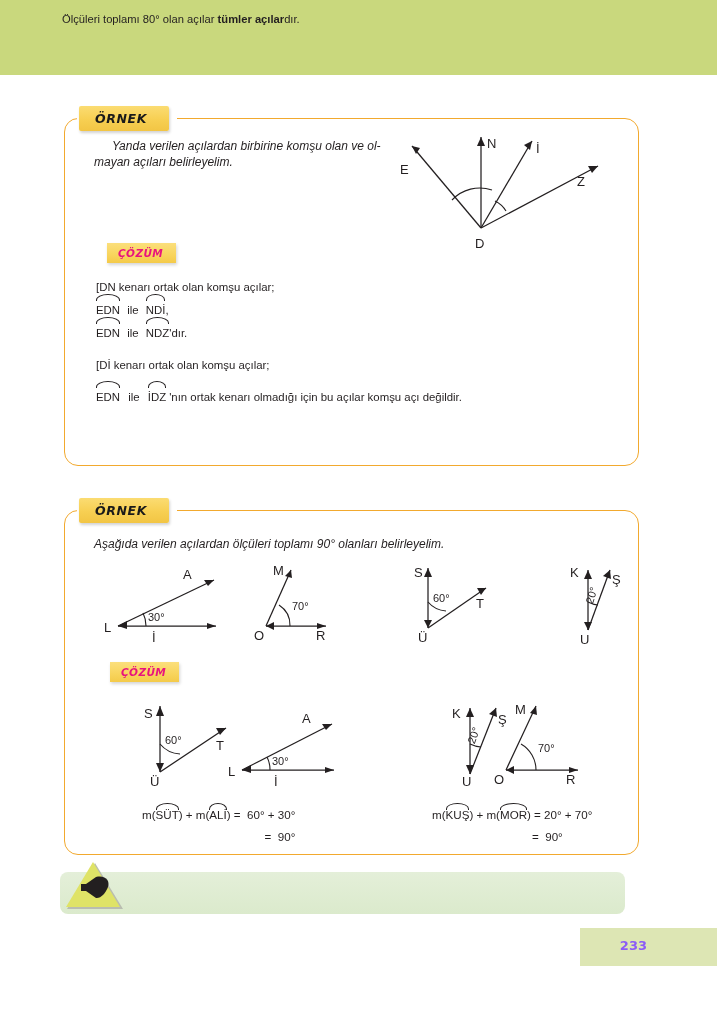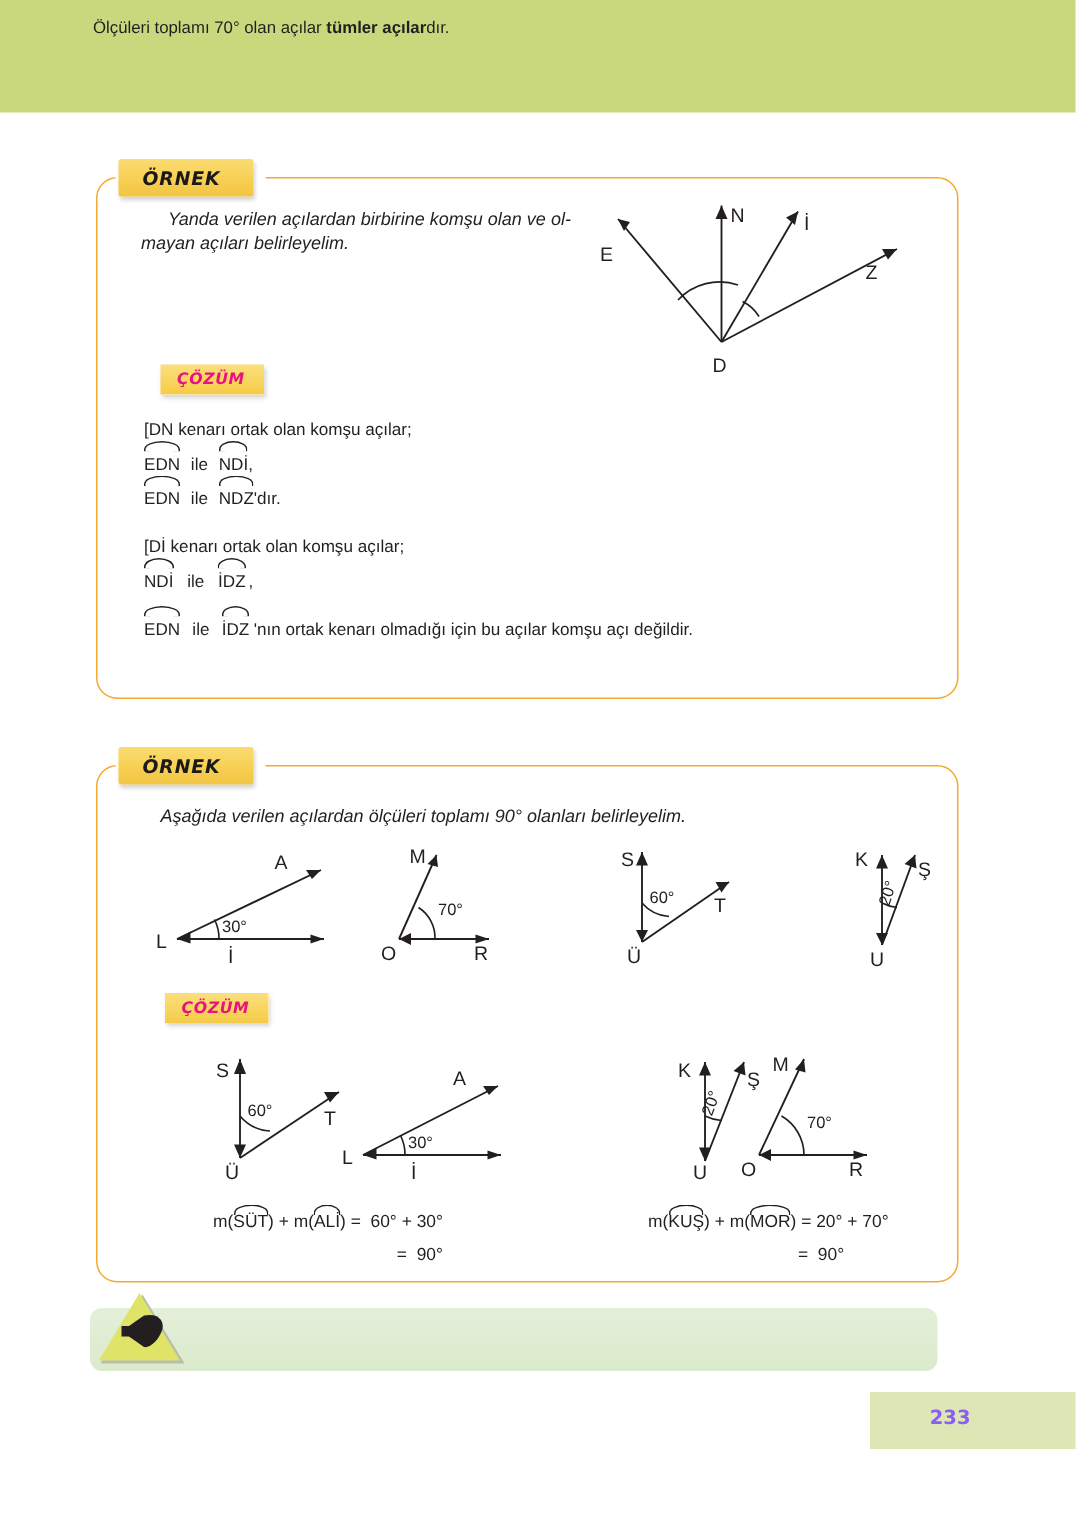--- a/index.html
+++ b/index.html
@@ -164,40 +164,35 @@
     </div>
 
     <div class="sol-line">
       <span class="ang"><span class="arc"></span><span class="lbl">EDN</span></span>
       <span style="padding:0 4px;">ile</span>
       <span class="ang"><span class="arc"></span><span class="lbl">NDZ</span></span><span>'dır.</span>
     </div>
 
     <div class="sol-line" style="margin-top:9px;">[Dİ kenarı ortak olan komşu açılar;</div>
 
-    <div class="sol-line">
-      <span class="ang"><span class="arc"></span><span class="lbl">NDİ</span></span>
-      <span style="padding:0 6px;">ile</span>
-      <span class="ang"><span class="arc"></span><span class="lbl">İDZ</span></span><span style="padding-left:2px;">,</span>
-    </div>
 
 
     <div class="sol-line" style="margin-top:9px;">
       <span class="ang"><span class="arc"></span><span class="lbl">EDN</span></span>
       <span style="padding:0 5px;">ile</span>
       <span class="ang"><span class="arc"></span><span class="lbl">İDZ</span></span><span style="padding-left:3px;">'nın ortak kenarı olmadığı için bu açılar komşu açı değildir.</span>
     </div>
   </div>
 
   <div class="ex-box" style="left:64px;top:510px;width:575px;height:345px;">
     <div class="tag-mask" style="left:12px;width:100px;"></div>
     <div class="ex-tag">ÖRNEK</div>
   </div>
 
-  <div class="body-text italic" style="position:absolute;left:107px;top:536px;">Aşağıda verilen açılardan ölçüleri toplamı 90° olanları belirleyelim.</div>
+  <div class="body-text italic" style="position:absolute;left:94px;top:536px;">Aşağıda verilen açılardan ölçüleri toplamı 90° olanları belirleyelim.</div>
 
   <svg style="position:absolute;left:104px;top:568px;" width="150" height="78">
     <line class="ray" x1="14" y1="58" x2="112" y2="58"></line>
     <polygon points="112,58 103,55 103,61" fill="#231f20"></polygon>
     <line class="ray" x1="14" y1="58" x2="110" y2="12"></line>
     <polygon points="110,12 100,12 104,18" fill="#231f20"></polygon>
     <polygon points="14,58 23,53 23,61" fill="#231f20"></polygon>
     <path class="arcline" d="M 42 58 A 28 28 0 0 0 39 45"></path>
     <text class="dlabel" x="0" y="64">L</text>
     <text class="dlabel" x="79" y="11">A</text>
@@ -322,19 +317,19 @@
 
   <svg class="megaphone" viewBox="0 0 58 50">
     <polygon points="29,1 57,47 1,47" fill="#b9bdb0"></polygon>
     <polygon points="27,0 54,45 0,45" fill="#dfe367"></polygon>
     <path d="M20 22 L30 15 L30 36 L20 29 Z" fill="#231f20"></path>
     <path d="M30 15 C40 13 44 19 42 25 C40 31 34 37 30 36 Z" fill="#231f20"></path>
     <rect x="15" y="22" width="6" height="7" fill="#231f20"></rect>
   </svg>
 
   <div class="note-text">
-    <span>Ölçüleri toplamı 70° olan açılar </span><b>tümler açılar</b><span>dır.</span>
+    <span>Ölçüleri toplamı 80° olan açılar </span><b>tümler açılar</b><span>dır.</span>
   </div>
 
   <div class="pg-block"></div>
   <div class="pg-num">233</div>
 
 </div>
 
 </body></html>

